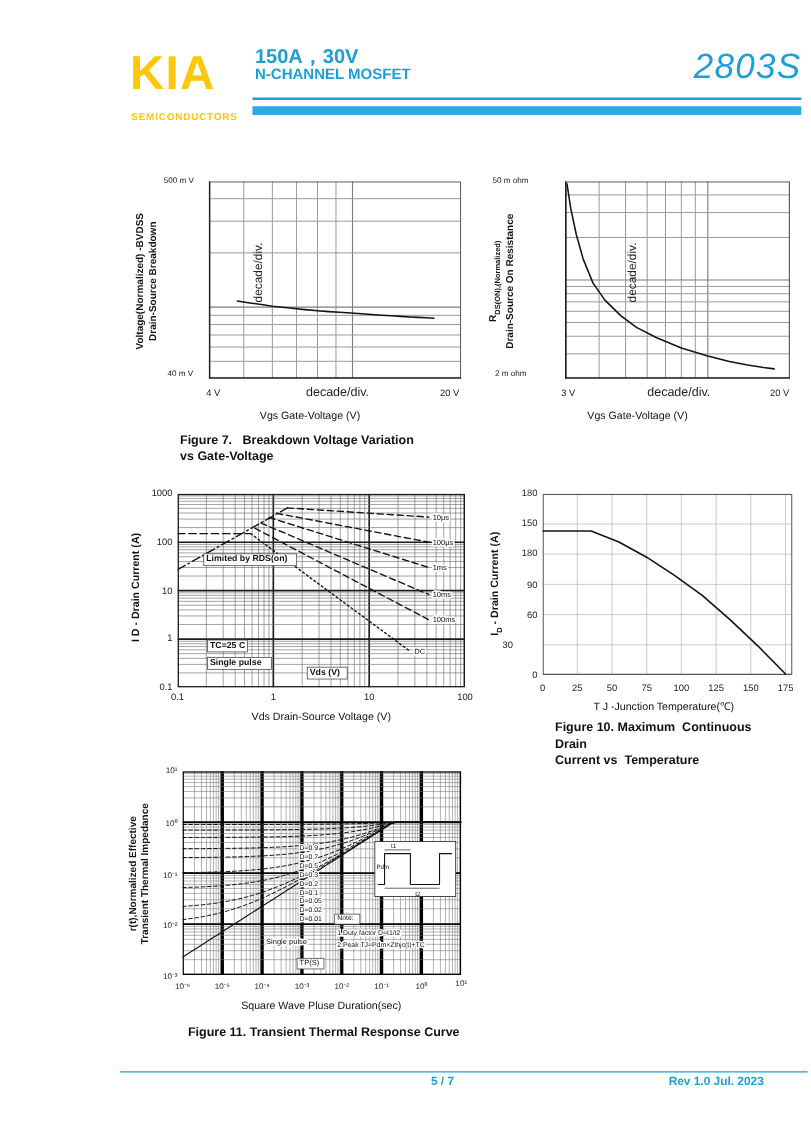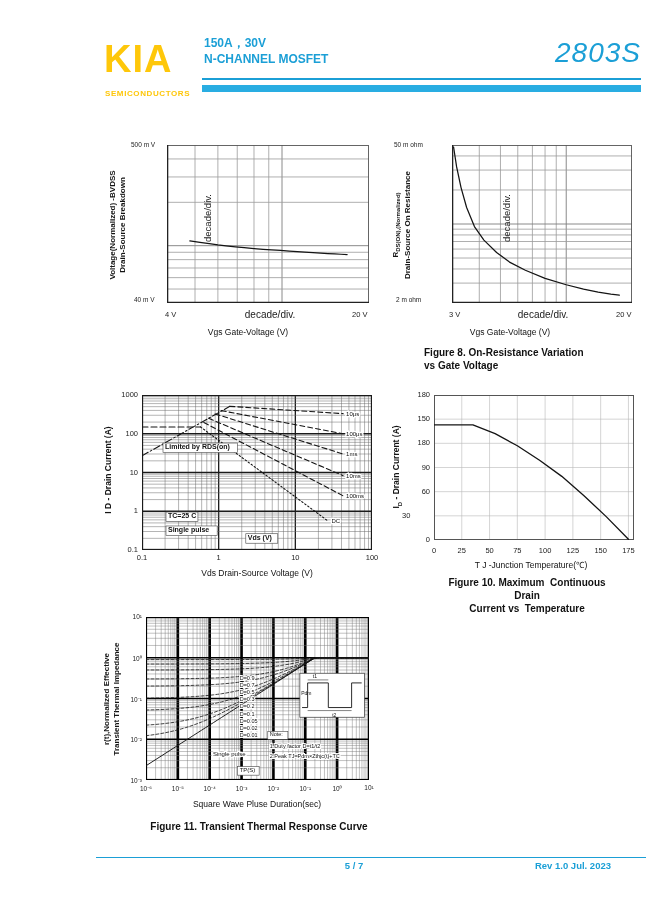--- a/index.html
+++ b/index.html
@@ -2,21 +2,21 @@
 <html><head>
 <meta charset="utf-8">
 <style>
   html,body{margin:0;padding:0;background:#fff;}
   .page{position:relative;width:649px;height:917px;background:#fff;overflow:hidden;
         font-family:"Liberation Sans",sans-serif;color:#111;margin-left:44px;}
   .logo{position:absolute;left:60px;top:38px;font-size:38px;font-weight:bold;
         letter-spacing:1px;color:var(--gold);}
   .logo-sub{position:absolute;left:61px;top:89px;font-size:8px;font-weight:bold;
         letter-spacing:0.6px;color:var(--gold);}
-  .hdr-rating{position:absolute;left:160px;top:35px;font-size:12px;font-weight:bold;color:var(--cyan);}
+  .hdr-rating{position:absolute;left:160px;top:35px;font-size:16px;font-weight:bold;color:var(--cyan);}
   .hdr-type{position:absolute;left:160px;top:52px;font-size:12px;font-weight:bold;color:var(--cyan);}
   .hdr-part{position:absolute;right:52px;top:37px;font-size:28px;color:var(--cyan);letter-spacing:1px;font-style:italic;}
   .hdr-line{position:absolute;left:158px;top:78px;width:439px;height:1.5px;background:var(--cyan);}
   .hdr-bar{position:absolute;left:158px;top:85px;width:439px;height:7px;background:var(--cyanbar);}
   .ftr-line{position:absolute;left:52px;top:857px;width:550px;height:1.2px;background:var(--cyan);}
   .ftr-page{position:absolute;left:310px;top:860px;transform:translateX(-50%);
         font-size:9.5px;font-weight:bold;color:var(--cyan);}
   .ftr-rev{position:absolute;right:82px;top:860px;font-size:9.5px;font-weight:bold;color:var(--cyan);}
   .plot{position:absolute;}
   .ytitle{position:absolute;transform:translate(-50%,-50%) rotate(-90deg);
@@ -27,21 +27,21 @@
         font-size:9.5px;color:#222;white-space:nowrap;}
   .mini{position:absolute;font-size:6.5px;color:#222;white-space:nowrap;}
   .tick{position:absolute;font-size:7.5px;color:#222;white-space:nowrap;}
   .tick.small{font-size:6.5px;}
   .ctr-t{transform:translateX(-50%);}
   .decdiv{position:absolute;font-size:10px;color:#222;transform:translateX(-50%);white-space:nowrap;}
   .xlabel{position:absolute;font-weight:normal;font-size:8.5px;color:#111;
         transform:translateX(-50%);white-space:nowrap;}
   .caption{position:absolute;font-weight:bold;font-size:10px;color:#111;
         white-space:pre-wrap;line-height:13px;}
-  .caption.ctr{transform:translateX(-50%);text-align:center;}
+  .caption.ctr{transform:translateX(-50%);}
 </style>
 </head>
 <body>
 
 <div class="page" style="--cyan: #1b9fd6; --cyanbar: #29ade2; --gold: #fec70a;">
 
   <div class="logo">KIA</div>
   <div class="logo-sub">SEMICONDUCTORS</div>
   <div class="hdr-rating">150A，30V</div>
   <div class="hdr-type">N-CHANNEL MOSFET</div>
@@ -78,20 +78,22 @@
       </g>
       <g>
         <polyline points="22.88,95.87 32.93,97.33 42.23,98.53 50.89,99.93 58.99,100.81 68.43,101.82 77.21,102.71 87.00,103.56 96.07,104.29 104.54,104.82 113.74,105.42 122.32,106.03 130.34,106.58 137.89,107.13 145.99,107.62 153.60,108.11 160.77,108.54 167.56,108.89 173.99,109.25 180.12,109.54" fill="none" stroke="#141414" stroke-width="1.25" stroke-linejoin="round" stroke-linecap="round"></polyline>
       </g>
     </svg>
   <div class="inner-rot" style="left:163px;top:218px;">decade/div.</div>
   <div class="tick" style="left:121px;top:310px;">4 V</div>
   <div class="decdiv" style="left:226px;top:309px;">decade/div.</div>
   <div class="tick" style="left:308px;top:310px;">20 V</div>
   <div class="xlabel" style="left:204px;top:327px;">Vgs Gate-Voltage (V)</div>
+  <div class="caption" style="left:100px;top:346px;">Figure 7.   Breakdown Voltage Variation
+vs Gate-Voltage</div>
 
   <div class="ytitle" style="left:358px;top:225px;">
     <div><span>R</span><sub>DS(ON),(Normalized)</sub></div>
     <div>Drain-Source On Resistance</div>
   </div>
   <div class="mini" style="left:350px;top:141px;">50 m ohm</div>
   <div class="mini" style="left:352px;top:296px;">2 m ohm</div>
   <svg id="svg8" class="plot" style="left:408px;top:145px;" width="180" height="158">
       <g>
         <line x1="27.295465470749058" y1="0" x2="27.295465470749058" y2="158" stroke="#9a9a9a" stroke-width="0.8"></line>
@@ -118,22 +120,20 @@
       </g>
       <g>
         <polyline points="1.57,2.00 4.63,21.91 9.04,42.58 14.63,62.48 22.43,81.52 31.92,95.12 44.59,107.46 57.51,117.12 73.36,125.22 93.06,133.42 114.23,139.76 131.53,144.19 146.16,147.05 158.83,149.05 167.33,150.08" fill="none" stroke="#141414" stroke-width="1.25" stroke-linejoin="round" stroke-linecap="round"></polyline>
       </g>
     </svg>
   <div class="inner-rot" style="left:462px;top:218px;">decade/div.</div>
   <div class="tick" style="left:405px;top:310px;">3 V</div>
   <div class="decdiv" style="left:499px;top:309px;">decade/div.</div>
   <div class="tick" style="left:572px;top:310px;">20 V</div>
   <div class="xlabel" style="left:466px;top:327px;">Vgs Gate-Voltage (V)</div>
-  <div class="caption" style="left:380px;top:346px;">Figure 8. On-Resistance Variation
-vs Gate Voltage</div>
 
   <div class="ytitle" style="left:65px;top:470px;font-size:8.5px;">
     <div>I D - Drain Current (A)</div>
   </div>
   <svg id="svg9" class="plot" style="left:98px;top:395px;" width="230" height="155">
       <g>
         <line x1="23.078966334238558" y1="0" x2="23.078966334238558" y2="155" stroke="#6b6b6b" stroke-width="0.5"></line>
         <line x1="36.57929619517412" y1="0" x2="36.57929619517412" y2="155" stroke="#6b6b6b" stroke-width="0.5"></line>
         <line x1="46.157932668477116" y1="0" x2="46.157932668477116" y2="155" stroke="#6b6b6b" stroke-width="0.5"></line>
         <line x1="53.587700332428106" y1="0" x2="53.587700332428106" y2="155" stroke="#6b6b6b" stroke-width="0.5"></line>

